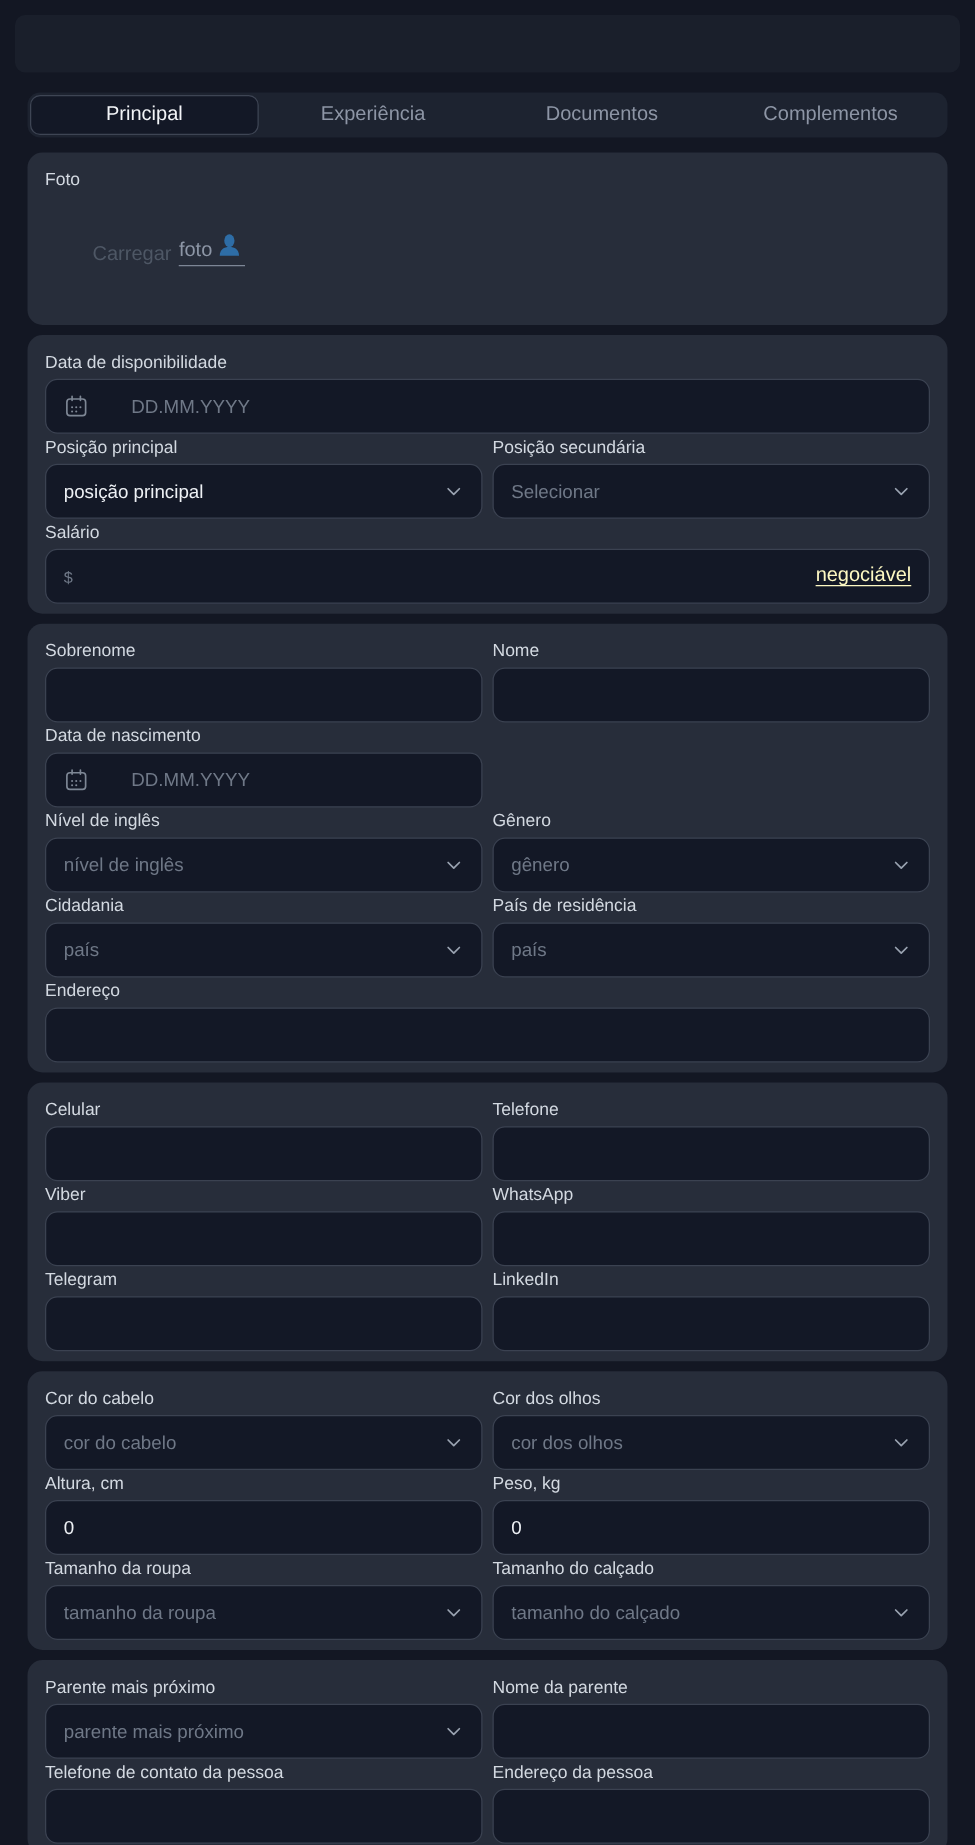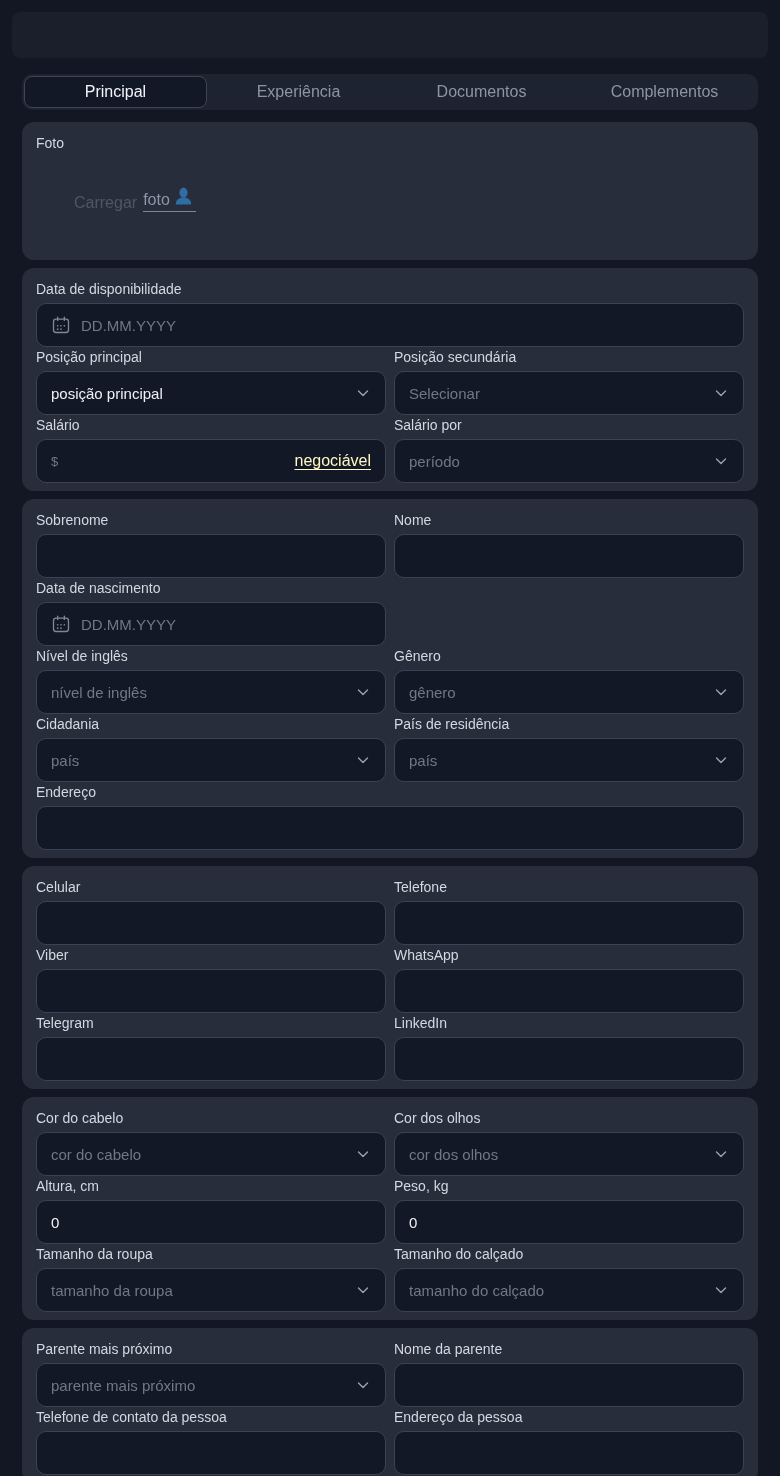--- a/index.html
+++ b/index.html
@@ -67,20 +67,21 @@
 
   .field {
     height:44px;
     background:#131826;
     border:1px solid #3b4251;
     border-radius:10px;
     display:flex;
     align-items:center;
     padding:0 14px;
     width:100%;
+    gap:24px;
   }
   .field input {
     flex:1;
     min-width:0;
     background:transparent;
     border:0;
     outline:0;
     color:#eef1f5;
     font-size:15px;
     font-family:"Liberation Sans", sans-serif;
@@ -210,31 +211,20 @@
 
     <div class="row">
       <div class="col">
         <div class="label">Salário</div>
         <div class="field">
           <span class="currency">$</span>
           <input type="text" style="">
           <a class="negotiable">negociável</a>
         </div>
       </div>
-      <div class="col">
-        <div class="label">Salário por</div>
-        <div class="field select">
-          <span class="value ph">período</span>
-          <span class="chev">
-              <svg width="16" height="16" viewBox="0 0 16 16">
-                <use href="#chevdn"></use>
-              </svg>
-            </span>
-        </div>
-      </div>
     </div>
   </section>
 
   <section class="card">
     <div class="row">
       <div class="col">
         <div class="label">Sobrenome</div>
         <div class="field">
           <input type="text" style="">
         </div>

